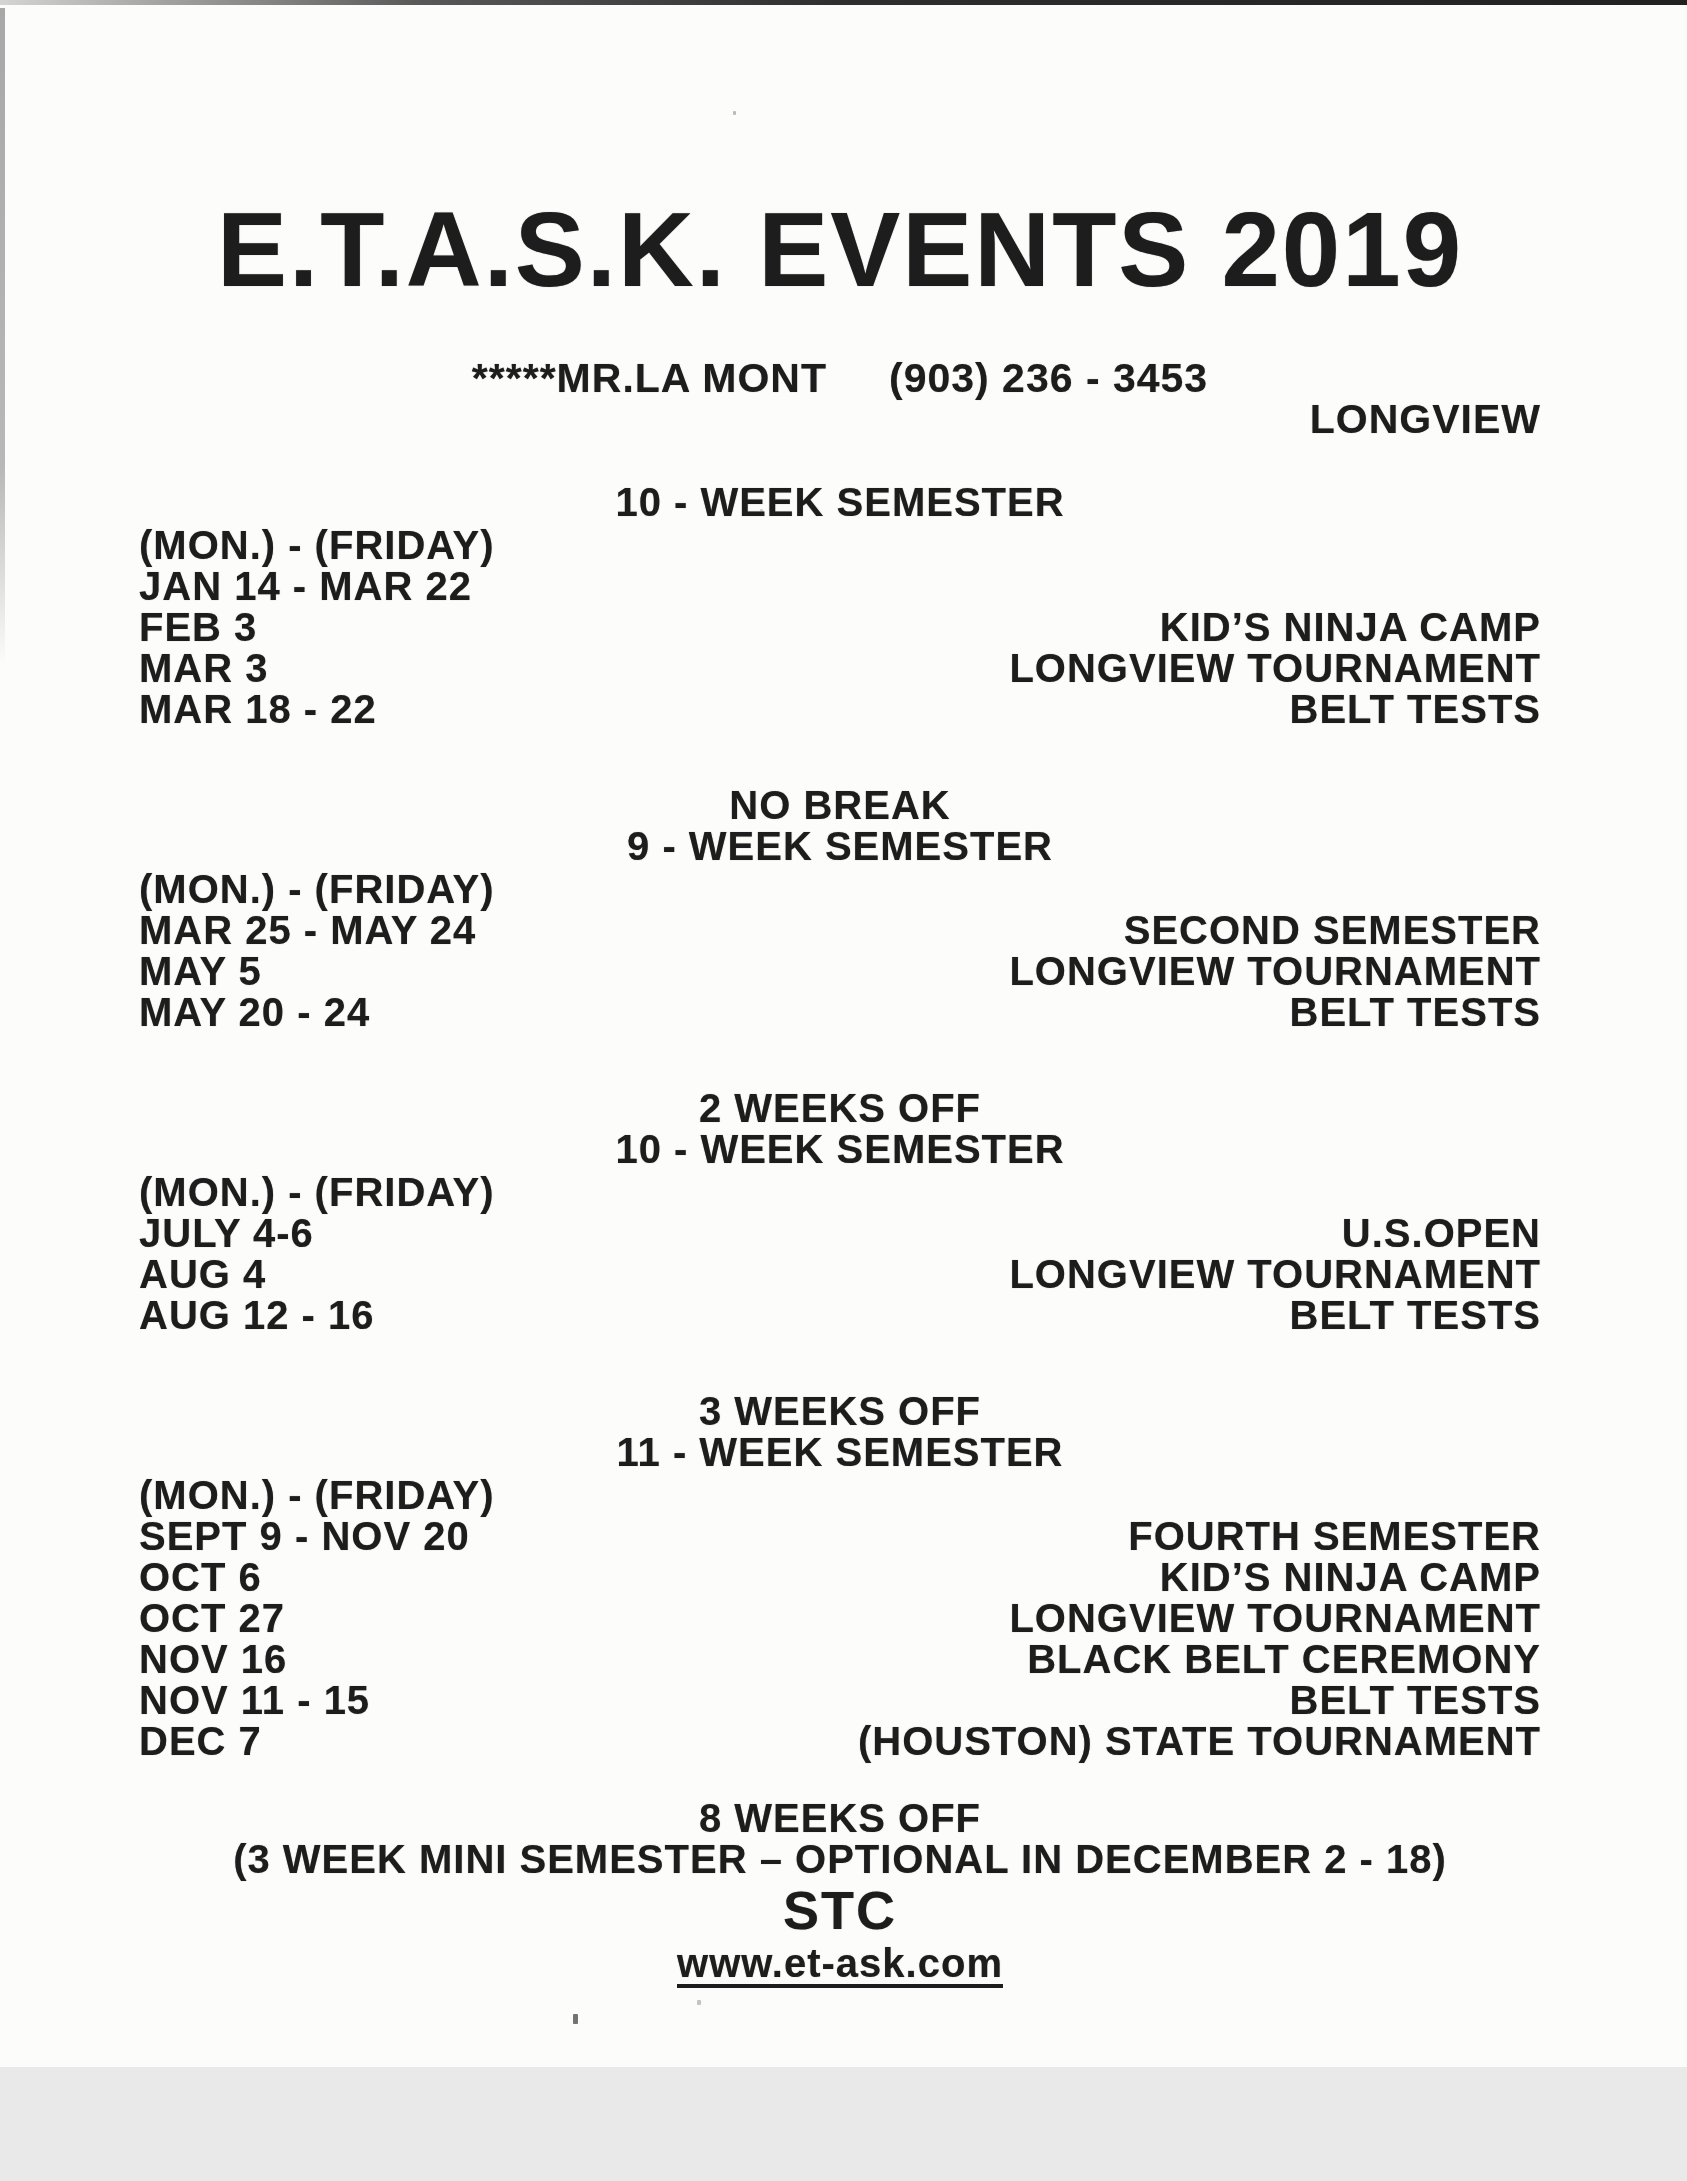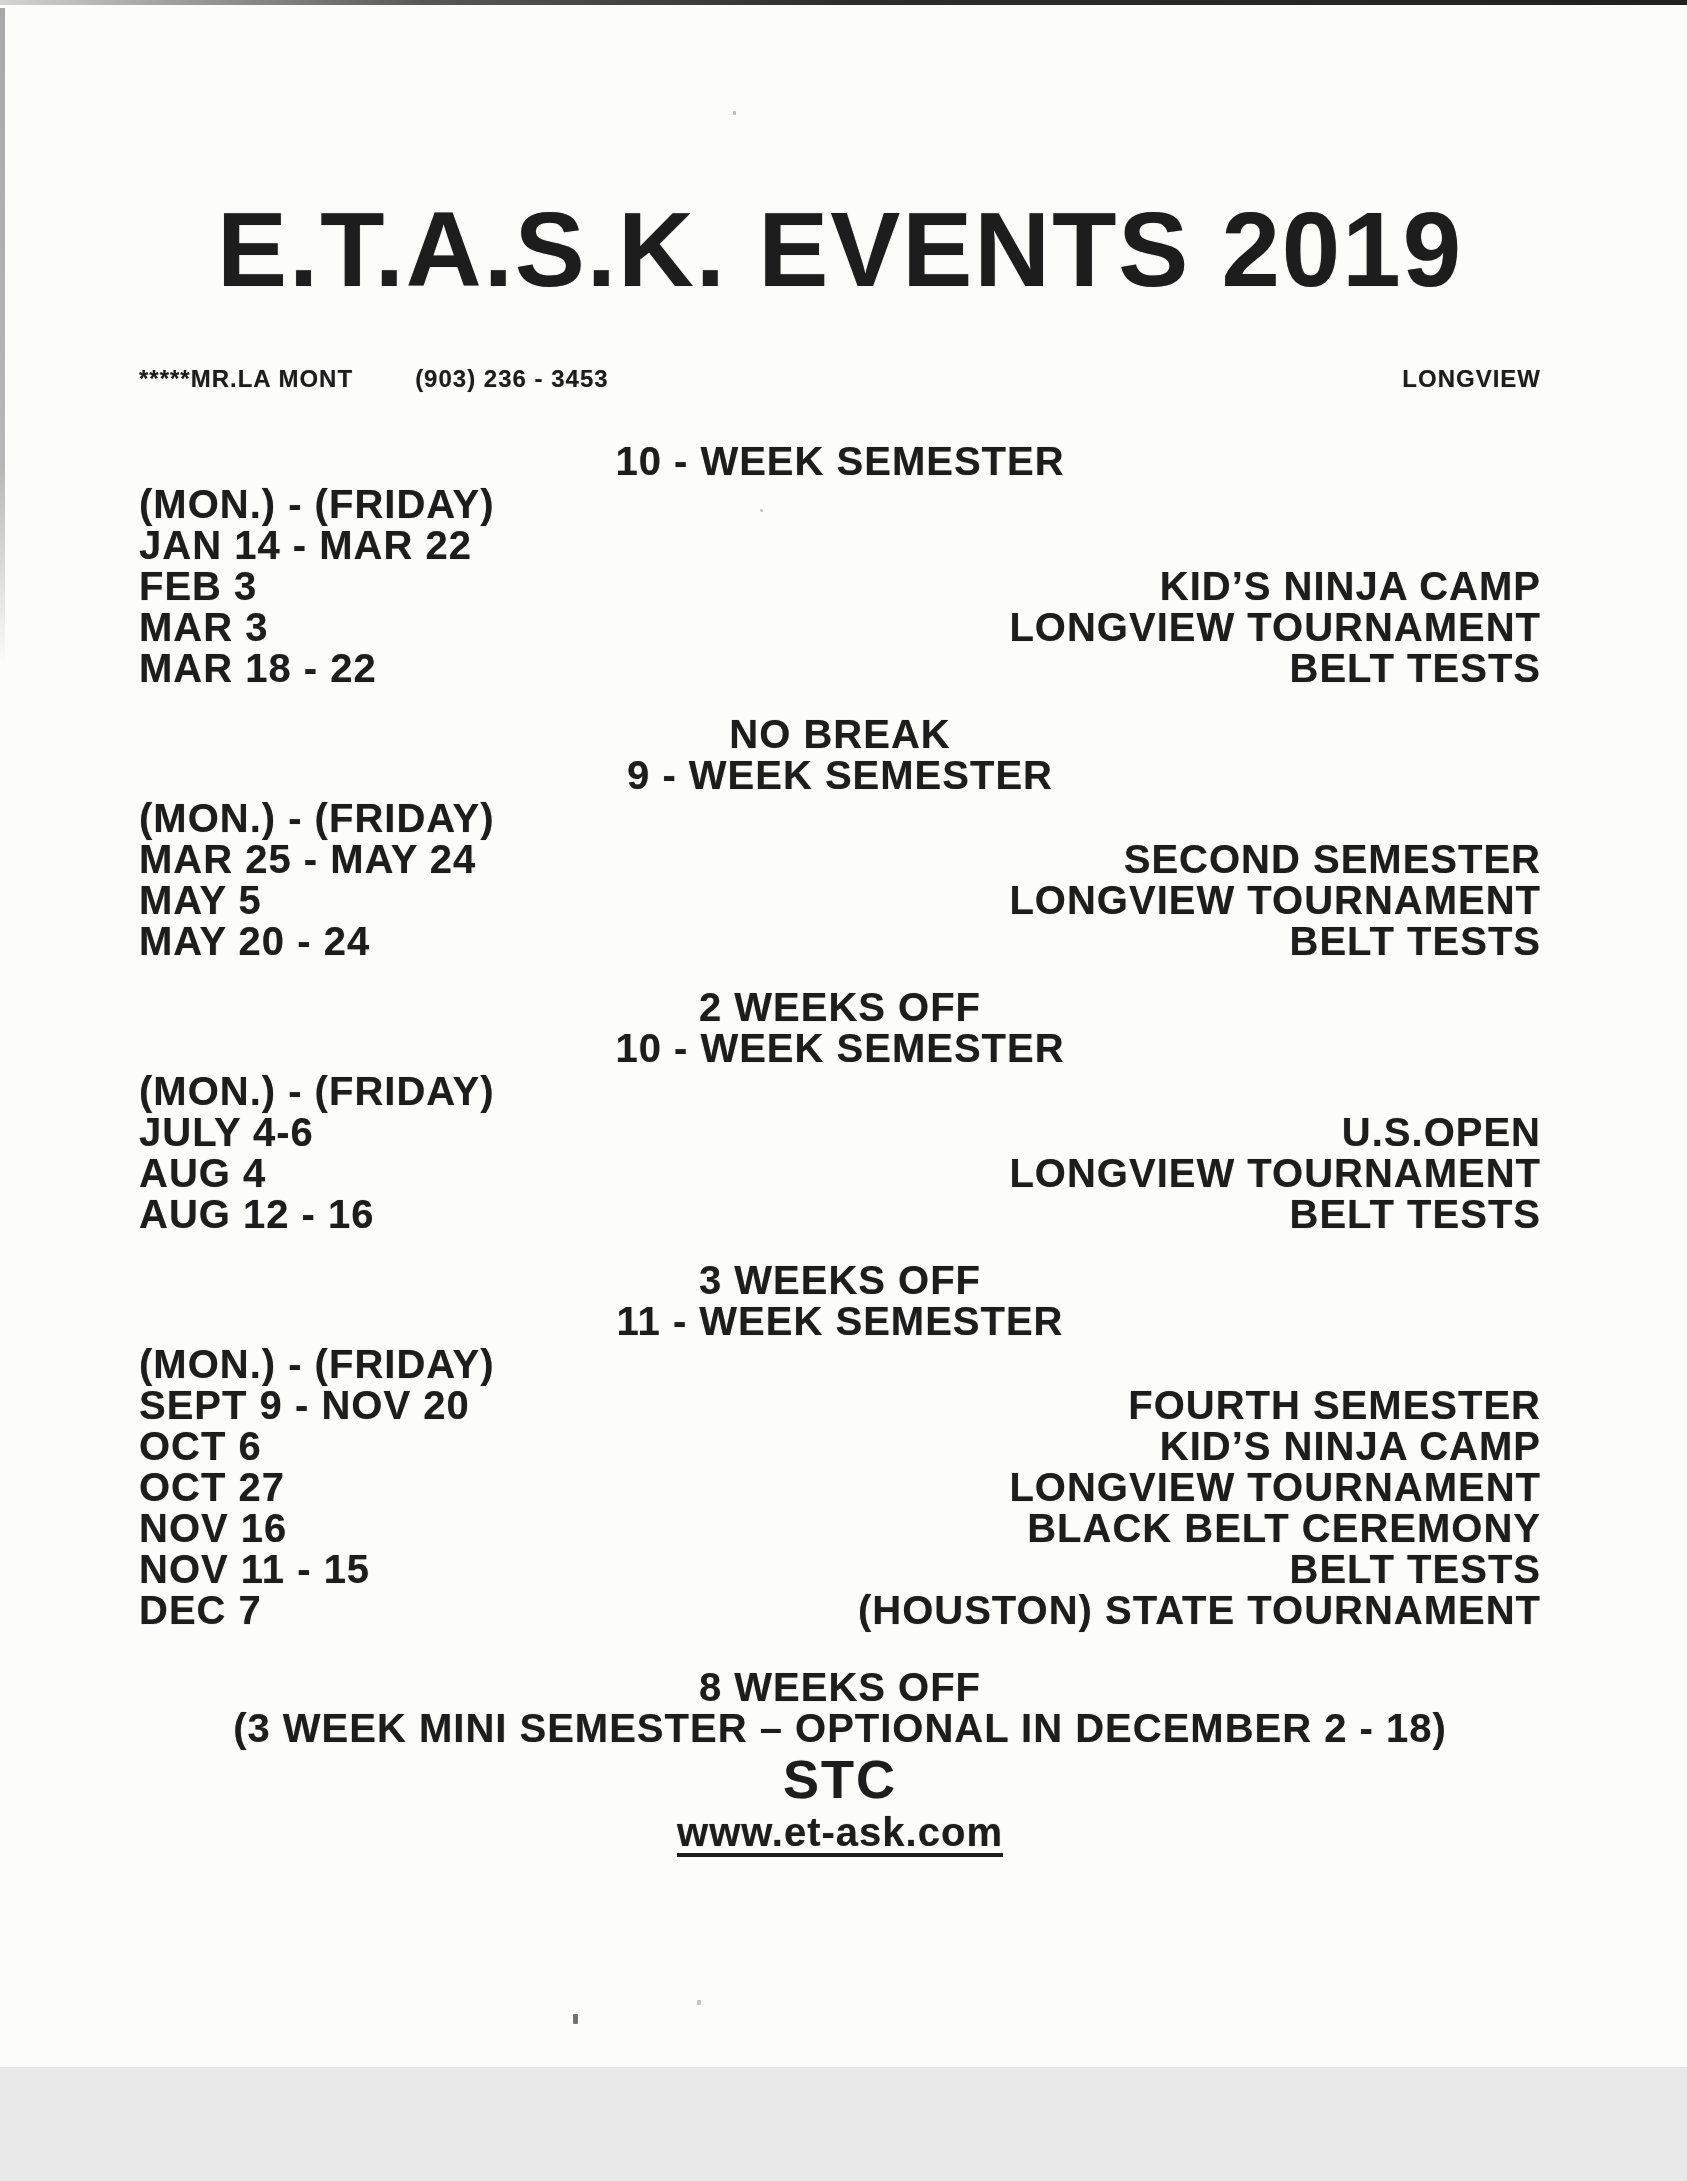--- a/index.html
+++ b/index.html
@@ -27,28 +27,29 @@
     font-size: 105px;
     line-height: 1.0;
     letter-spacing: 2px;
     text-align: center;
     white-space: nowrap;
   }
   .header-line {
     display: flex;
     align-items: center;
     margin-top: 56px;
-    font-size: 24px;
-    line-height: 41px;
-    letter-spacing: 1px;
+    font-size: 41px;
+    line-height: 41px;
+    letter-spacing: 1px;
+    flex-direction: column;
   }
   .header-left { display: flex; gap: 62px; }
   .location { margin-left: auto; }
 
-  .section { margin-top: 25px; }
+  .section { margin-top: 55px; }
   .section.first { margin-top: 42px; }
   .center-line {
     text-align: center;
     font-size: 40px;
     line-height: 41px;
     letter-spacing: 1px;
   }
   .day-range {
     font-size: 40px;
     line-height: 41px;

